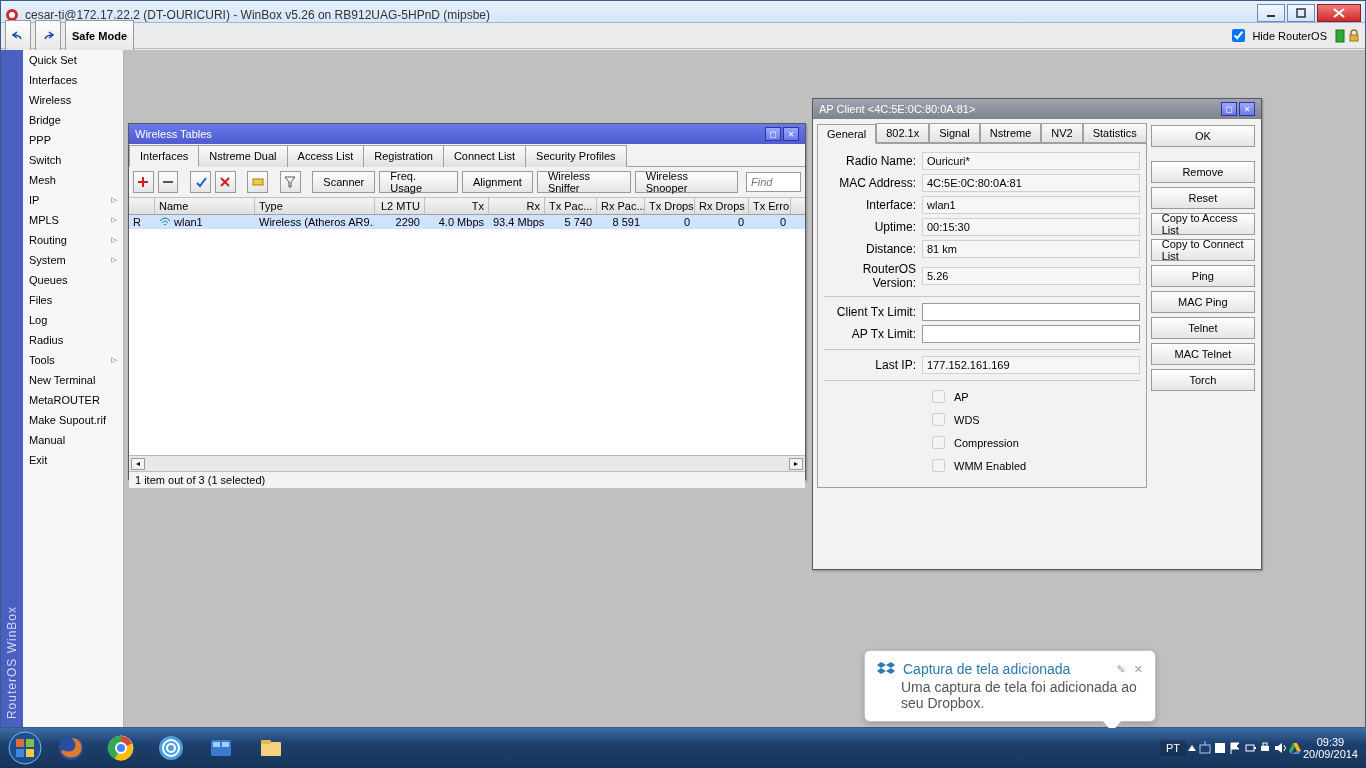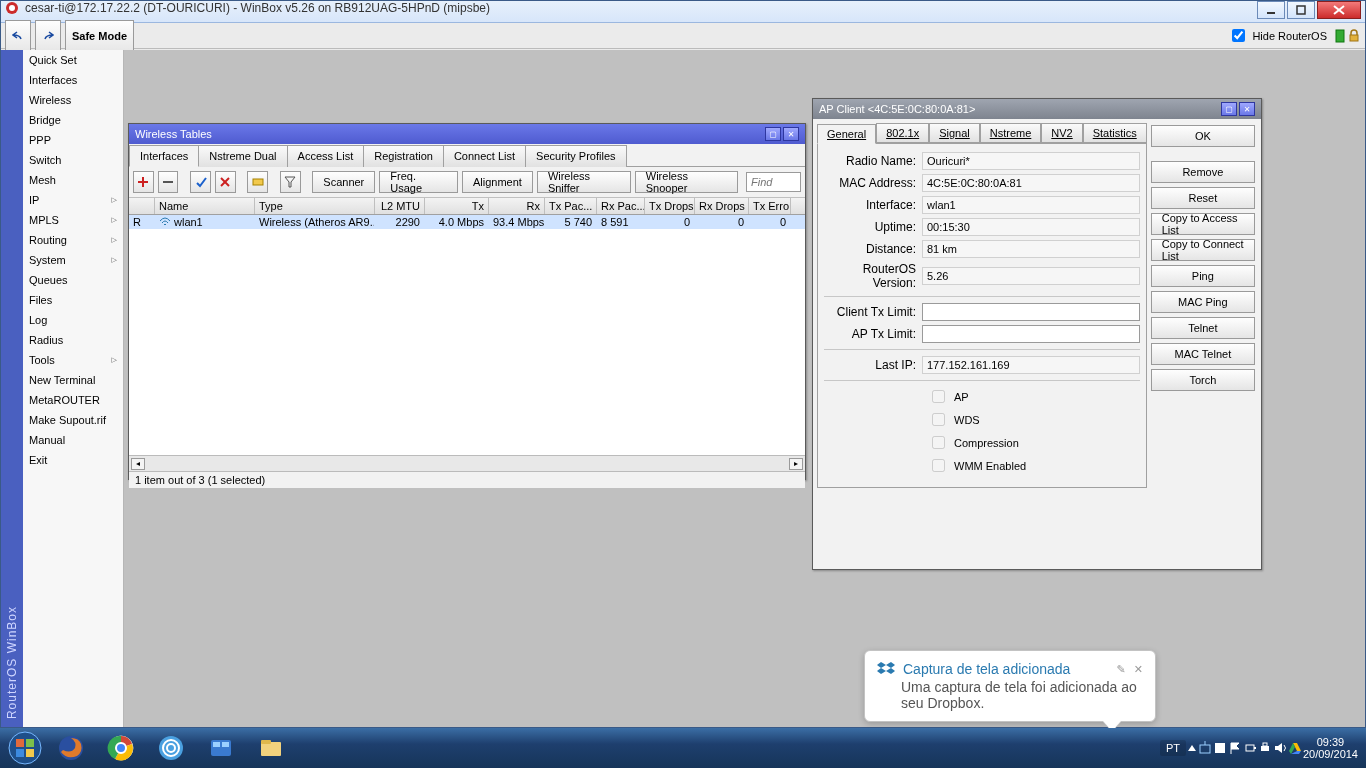--- a/index.html
+++ b/index.html
@@ -1,20 +1,20 @@
 <!DOCTYPE html>
 <html><head>
 <meta charset="utf-8">
 <style>
   * { box-sizing: border-box; }
   body { margin:0; font-family: "Tahoma", "Segoe UI", Arial, sans-serif; font-size:11px; color:#000; background:#fff; overflow:hidden; width:1366px; height:768px; position:relative; }
 
   
   .outer-window { position:absolute; left:0; top:0; width:1366px; height:728px; border:1px solid #3a5a87; background:#ebebeb; }
-  .titlebar { height:22px; background:linear-gradient(#e7f0fb,#d7e6fa); display:flex; align-items:flex-start; padding:0 4px; border-bottom:1px solid #9bb7df; }
+  .titlebar { height:22px; background:linear-gradient(#e7f0fb,#d7e6fa); display:flex; align-items:flex-end; padding:0 4px; border-bottom:1px solid #9bb7df; }
   .titlebar .icon-sm { width:14px; height:14px; margin-right:6px; display:inline-block; }
   .titlebar .title-text { flex:1; font-size:12px; color:#333; }
   .winbtns { display:flex; gap:2px; }
   .winbtns .wbtn { width:28px; height:18px; border:1px solid #6b8ab8; background:linear-gradient(#f2f8ff,#d3e4fb); display:flex; align-items:center; justify-content:center; font-size:10px; }
   .winbtns .wbtn.close { background:linear-gradient(#f37a7a,#cc2b2b); border-color:#8a1f1f; color:#fff; width:44px; font-weight:bold; }
   .winbtns .wbtn.close svg { stroke:#fff; }
 
   
   .toolbar { height:26px; background:#ebebeb; border-bottom:1px solid #bbb; display:flex; align-items:center; padding:0 4px; }
   .tbtn { height:32px; min-width:20px; padding:0 6px; border:1px solid #9a9a9a; background:linear-gradient(#fefefe,#e7e7e7); margin-right:4px; display:flex; align-items:center; justify-content:center; font-size:11px;font-weight:bold; }
@@ -52,27 +52,27 @@
   .grid-body { height:240px; background:#fff; position:relative; overflow:hidden; }
   .grid-row { display:flex; background:#cfe3ff; }
   .gc { border-right:1px solid transparent; padding:1px 4px; font-size:11px; overflow:hidden; white-space:nowrap; }
   .hscroll { height:16px; background:#e8e8e8; border-top:1px solid #bbb; display:flex; align-items:center; justify-content:space-between; padding:0 2px; }
   .hscroll .arr { width:14px; height:12px; border:1px solid #9a9a9a; background:#f4f4f4; display:flex; align-items:center; justify-content:center; font-size:8px; }
   .status { padding:2px 6px; border-top:1px solid #bbb; font-size:11px; }
 
   
   .c-flag{width:26px}.c-name{width:100px}.c-type{width:120px}.c-l2{width:50px;text-align:right}
   .c-tx{width:64px;text-align:right}.c-rx{width:56px;text-align:right}
-  .c-txp{width:52px;text-align:right}.c-rxp{width:48px;text-align:left}
+  .c-txp{width:52px;text-align:right}.c-rxp{width:48px;text-align:right}
   .c-txd{width:50px;text-align:right}.c-rxd{width:54px;text-align:right}.c-txe{width:42px;text-align:right}
 
   
   #ap { left:688px; top:48px; width:450px; height:472px; }
   #ap .cap { background:linear-gradient(#9fa5b0,#7e848f); }
-  #ap .tabs2 { display:flex; padding:4px 4px 0 4px;text-decoration:underline; }
+  #ap .tabs2 { display:flex; padding:4px 4px 0 4px; }
   #ap .tab2 { padding:3px 9px; border:1px solid #a0a0a0; background:linear-gradient(#fafafa,#e1e1e1); margin-right:0; font-size:11px; border-bottom:1px solid #a0a0a0; cursor:default; }
   #ap .tab2.active { background:#f2f2f2; border-bottom:1px solid #f2f2f2; position:relative; top:1px; z-index:2; }
   #ap .panel { display:flex; }
   #ap .form { border:1px solid #a0a0a0; margin:0 4px 4px 4px; padding:8px 6px; flex:1; }
   #ap .side { width:116px; padding:6px 6px 0 0; display:flex; flex-direction:column; gap:4px; }
   #ap .side .btn { justify-content:center; height:22px; }
   .frow { display:flex; align-items:center; margin-bottom:4px; }
   .flabel { width:98px; text-align:right; padding-right:6px; font-size:12px; }
   .fval { flex:1; }
   .fval input[type=text] { width:100%; height:18px; border:1px solid #9a9a9a; background:#fff; font-size:11px; padding:0 4px; }

